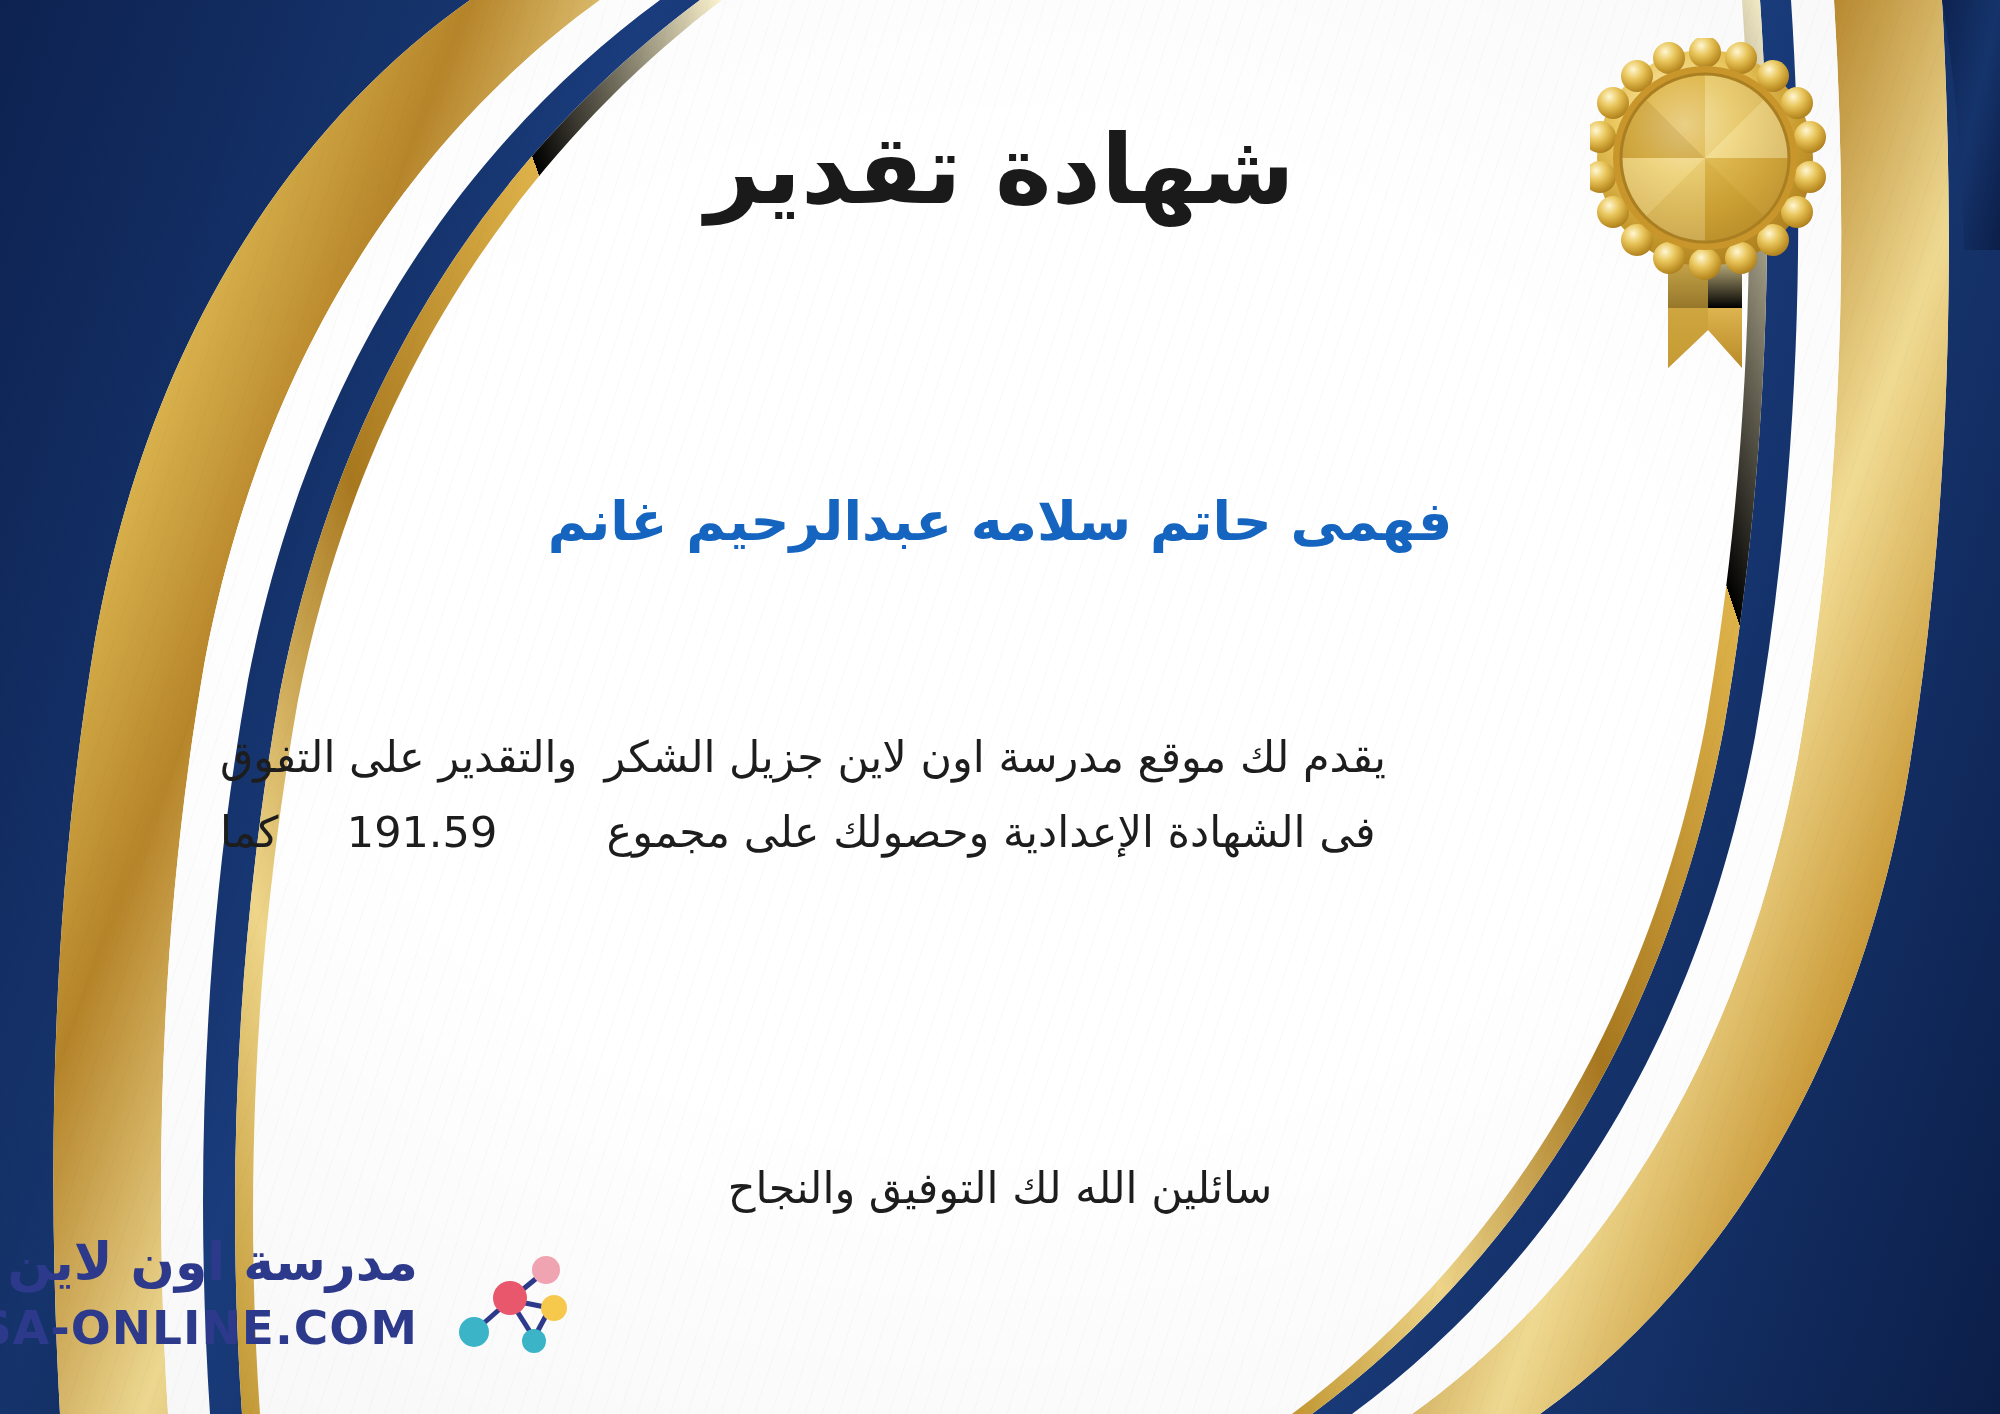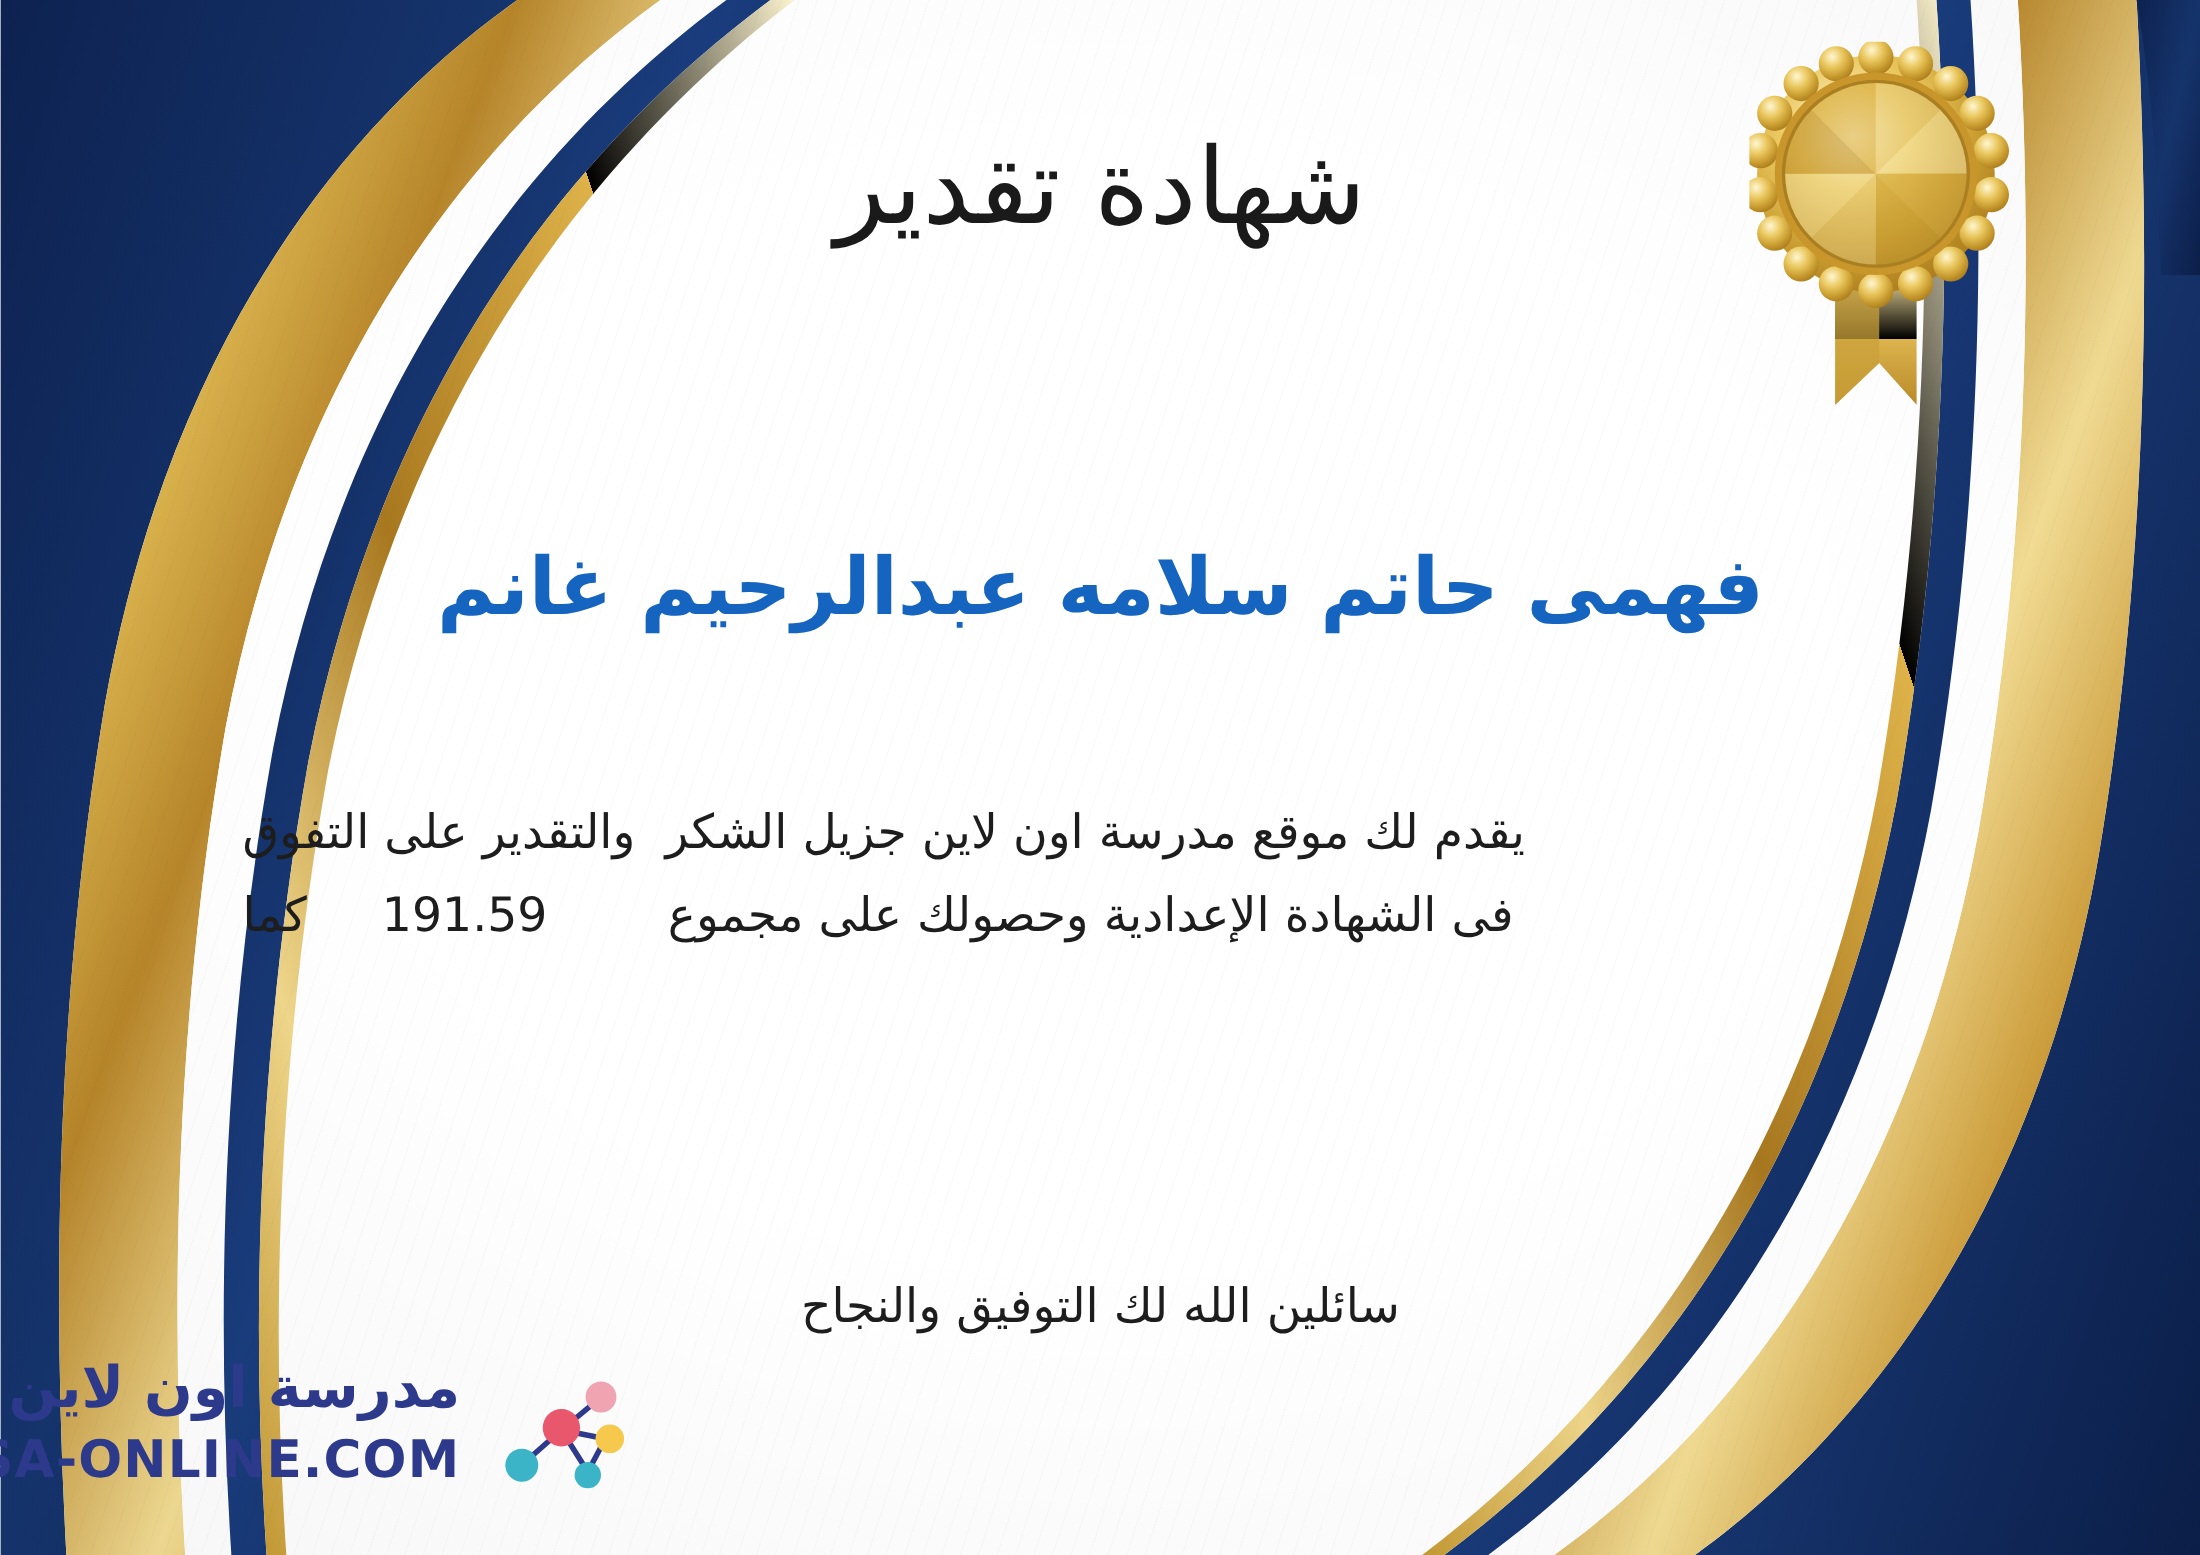--- a/index.html
+++ b/index.html
@@ -55,33 +55,33 @@
     z-index: 5;
   }
 
   .cert-title {
     position: absolute;
     top: 118px;
     left: 0;
     width: 2000px;
     text-align: center;
     font-size: 96px;
-    font-weight: 400;
+    font-weight: 700;
     color: #1a1a1a;
     letter-spacing: 0px;
     line-height: 1.1;
   }
 
   .recipient-name {
     position: absolute;
     top: 490px;
     left: 0;
     width: 2000px;
     text-align: center;
-    font-size: 72px;
+    font-size: 54px;
     font-weight: 700;
     color: #1565c0;
     line-height: 1.2;
   }
 
   .body-block {
     position: absolute;
     top: 720px;
     left: 50%;
     transform: translateX(-50%);

